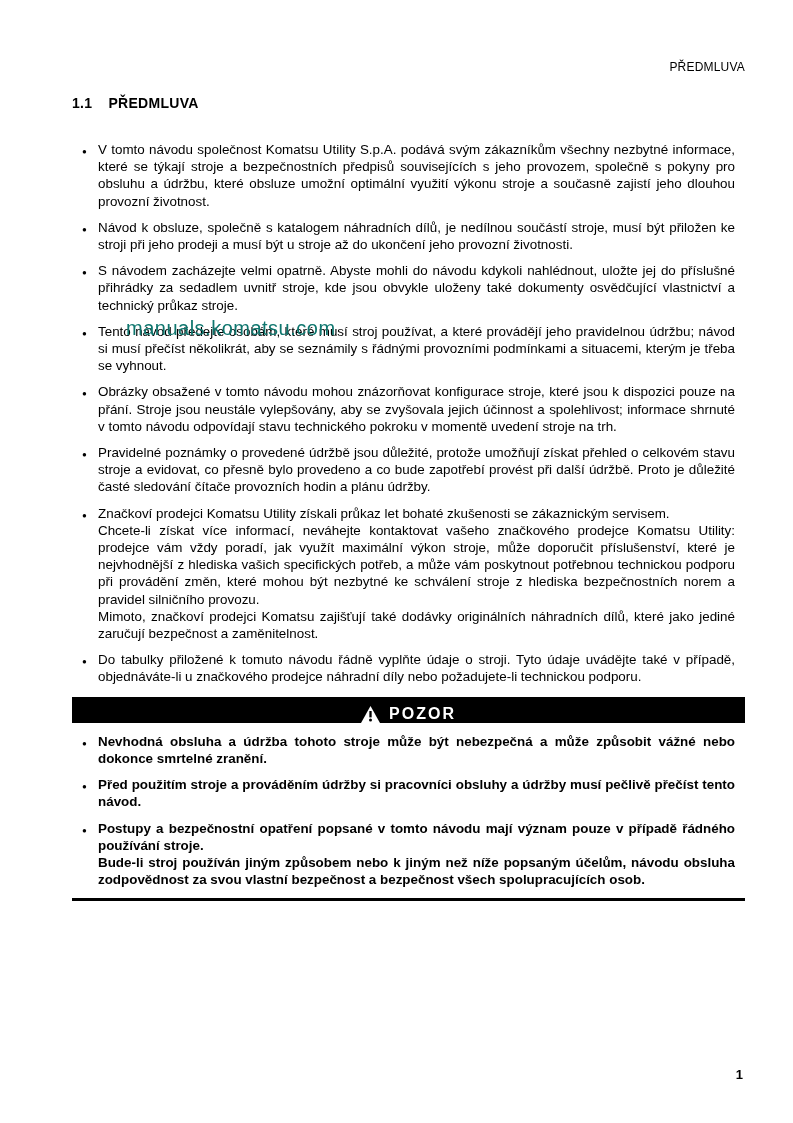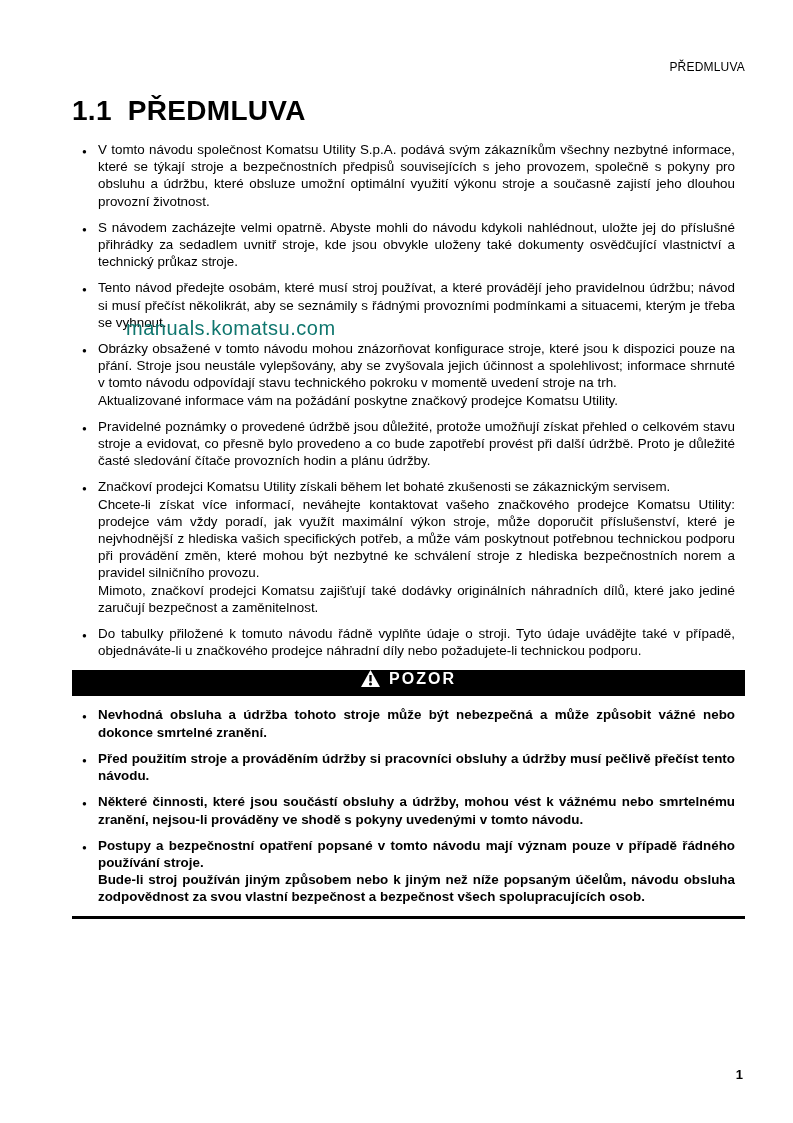--- a/index.html
+++ b/index.html
@@ -8,21 +8,21 @@
     background:#ffffff;color:#000000;
     font-family:"Liberation Sans",sans-serif;
     position:relative;overflow:hidden;
   }
   .running-header{
     position:absolute;top:60px;right:48px;
     font-size:12px;letter-spacing:0.2px;
   }
   .page-title{
     position:absolute;top:95px;left:72px;
-    font-size:28px;font-weight:bold;letter-spacing:0.3px;
+    font-size:14px;font-weight:bold;letter-spacing:0.3px;
     margin:0;
   }
   .page-title .num{margin-right:16px;}
   .content{
     position:absolute;top:131px;left:72px;width:673px;
   }
   ul.bullets{list-style:none;margin:10px;padding:0;}
   ul.bullets li{display:flex;margin-bottom:9px;}
   .marker{
     flex:none;width:16px;
@@ -35,21 +35,21 @@
   }
   .btext{
     flex:1;
     font-size:13.4px;line-height:17.2px;
     text-align:justify;
   }
   .btext p{margin:0;}
   .warning-banner{
     height:26px;
     background:#000000;
-    display:flex;align-items:flex-start;justify-content:center;
+    display:flex;align-items:flex-end;justify-content:center;
     gap:9px;
     margin:11px 0 9px 0;
   }
   .warn-label{
     color:#ffffff;font-weight:bold;font-size:16px;letter-spacing:2px;
   }
   .warn-icon{display:flex;align-items:center;}
   ul.bullets.bold .btext{font-weight:bold;}
   .end-rule{
     border:none;border-top:3px solid #000000;
@@ -77,46 +77,51 @@
   <ul class="bullets">
     <li>
       <span class="marker"></span>
       <div class="btext">
         <p>V tomto návodu společnost Komatsu Utility S.p.A. podává svým zákazníkům všechny nezbytné informace, které se týkají stroje a bezpečnostních předpisů souvisejících s jeho provozem, společně s pokyny pro obsluhu a údržbu, které obsluze umožní optimální využití výkonu stroje a současně zajistí jeho dlouhou provozní životnost.</p>
       </div>
     </li>
     <li>
       <span class="marker"></span>
       <div class="btext">
+        <p>Návod k obsluze, společně s katalogem náhradních dílů, je nedílnou součástí stroje, musí být přiložen ke stroji při jeho prodeji a musí být u stroje až do ukončení jeho provozní životnosti.</p>
+      </div>
+    </li>
+    <li>
+      <span class="marker"></span>
+      <div class="btext">
         <p>S návodem zacházejte velmi opatrně. Abyste mohli do návodu kdykoli nahlédnout, uložte jej do příslušné přihrádky za sedadlem uvnitř stroje, kde jsou obvykle uloženy také dokumenty osvědčující vlastnictví a technický průkaz stroje.</p>
       </div>
     </li>
     <li>
       <span class="marker"></span>
       <div class="btext">
         <p>Tento návod předejte osobám, které musí stroj používat, a které provádějí jeho pravidelnou údržbu; návod si musí přečíst několikrát, aby se seznámily s řádnými provozními podmínkami a situacemi, kterým je třeba se vyhnout.</p>
       </div>
     </li>
     <li>
       <span class="marker"></span>
       <div class="btext">
         <p>Obrázky obsažené v tomto návodu mohou znázorňovat konfigurace stroje, které jsou k dispozici pouze na přání. Stroje jsou neustále vylepšovány, aby se zvyšovala jejich účinnost a spolehlivost; informace shrnuté v tomto návodu odpovídají stavu technického pokroku v momentě uvedení stroje na trh.</p>
-        <p>Aktualizované informace vám na požádání poskytne značkový prodejce Komatsu Utility.</p>
       </div>
     </li>
     <li>
       <span class="marker"></span>
       <div class="btext">
         <p>Pravidelné poznámky o provedené údržbě jsou důležité, protože umožňují získat přehled o celkovém stavu stroje a evidovat, co přesně bylo provedeno a co bude zapotřebí provést při další údržbě. Proto je důležité časté sledování čítače provozních hodin a plánu údržby.</p>
       </div>
     </li>
     <li>
       <span class="marker"></span>
       <div class="btext">
-        <p>Značkoví prodejci Komatsu Utility získali během let bohaté zkušenosti se zákaznickým servisem.</p>
+        <p>Značkoví prodejci Komatsu Utility získali průkaz let bohaté zkušenosti se zákaznickým servisem.</p>
         <p>Chcete-li získat více informací, neváhejte kontaktovat vašeho značkového prodejce Komatsu Utility: prodejce vám vždy poradí, jak využít maximální výkon stroje, může doporučit příslušenství, které je nejvhodnější z hlediska vašich specifických potřeb, a může vám poskytnout potřebnou technickou podporu při provádění změn, které mohou být nezbytné ke schválení stroje z hlediska bezpečnostních norem a pravidel silničního provozu.</p>
         <p>Mimoto, značkoví prodejci Komatsu zajišťují také dodávky originálních náhradních dílů, které jako jediné zaručují bezpečnost a zaměnitelnost.</p>
       </div>
     </li>
     <li>
       <span class="marker"></span>
       <div class="btext">
         <p>Do tabulky přiložené k tomuto návodu řádně vyplňte údaje o stroji. Tyto údaje uvádějte také v případě, objednáváte-li u značkového prodejce náhradní díly nebo požadujete-li technickou podporu.</p>
       </div>
     </li>
@@ -136,27 +141,21 @@
   <ul class="bullets bold">
     <li>
       <span class="marker"></span>
       <div class="btext">
         <p>Nevhodná obsluha a údržba tohoto stroje může být nebezpečná a může způsobit vážné nebo dokonce smrtelné zranění.</p>
       </div>
     </li>
     <li>
       <span class="marker"></span>
       <div class="btext">
-        <p>Před použitím stroje a prováděním údržby si pracovníci obsluhy a údržby musí pečlivě přečíst tento návodu.</p>
-      </div>
-    </li>
-    <li>
-      <span class="marker"></span>
-      <div class="btext">
-        <p>Některé činnosti, které jsou součástí obsluhy a údržby, mohou vést k vážnému nebo smrtelnému zranění, nejsou-li prováděny ve shodě s pokyny uvedenými v tomto návodu.</p>
+        <p>Před použitím stroje a prováděním údržby si pracovníci obsluhy a údržby musí pečlivě přečíst tento návod.</p>
       </div>
     </li>
     <li>
       <span class="marker"></span>
       <div class="btext">
         <p>Postupy a bezpečnostní opatření popsané v tomto návodu mají význam pouze v případě řádného používání stroje.</p>
         <p>Bude-li stroj používán jiným způsobem nebo k jiným než níže popsaným účelům, návodu obsluha zodpovědnost za svou vlastní bezpečnost a bezpečnost všech spolupracujících osob.</p>
       </div>
     </li>
   </ul>

